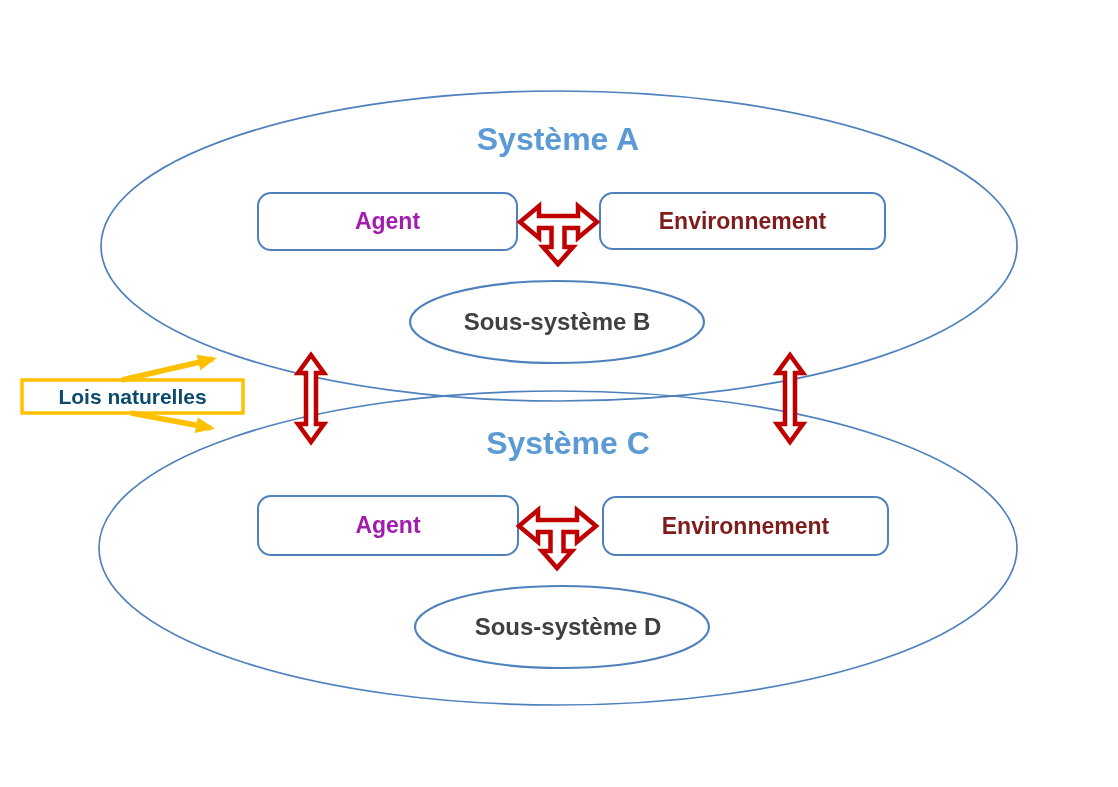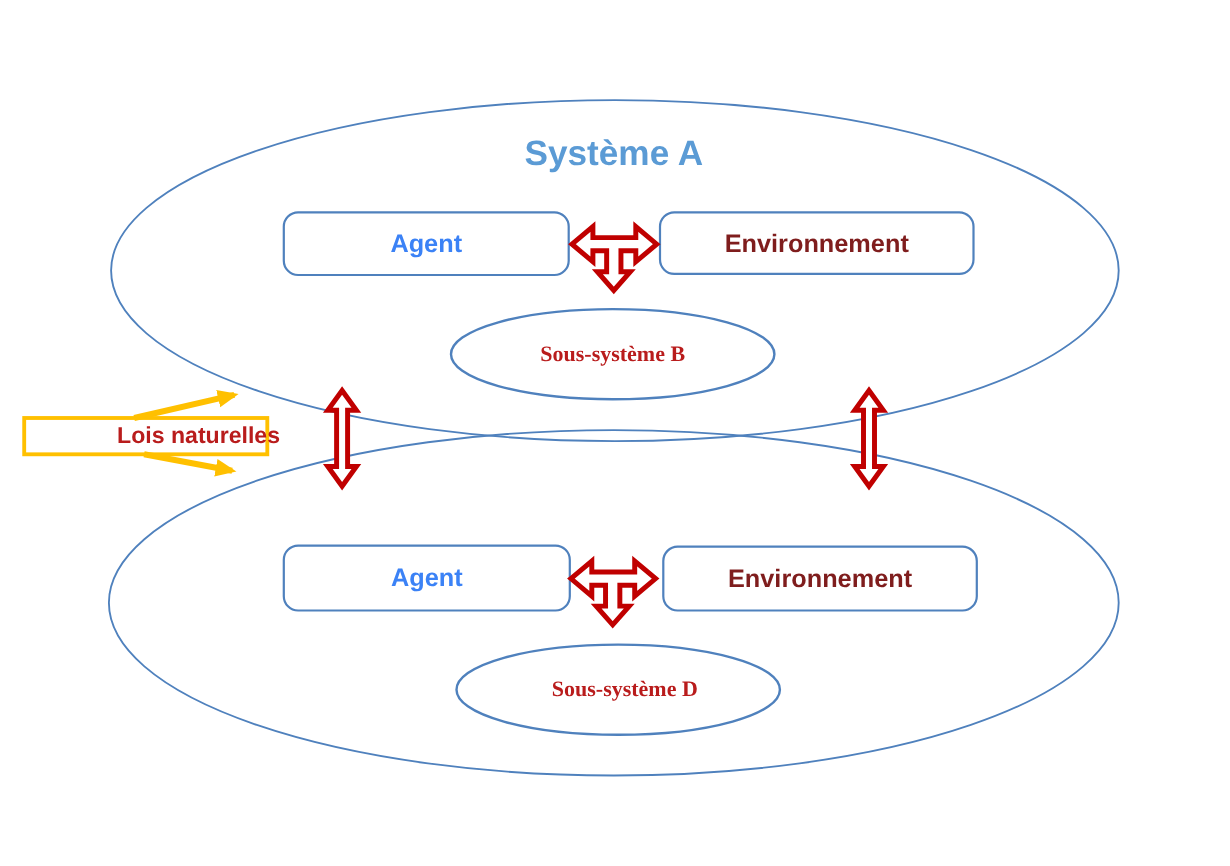--- a/index.html
+++ b/index.html
@@ -16,24 +16,24 @@
     position: absolute;
     display: flex;
     align-items: center;
     justify-content: center;
     text-align: center;
     font-weight: bold;
     white-space: nowrap;
     pointer-events: none;
   }
   .system-title { font-size: 32px; color: #5b9bd5; }
-  .subsystem-label { font-size: 20px; color: #b91c1c; font-family: Liberation Serif, serif; }
-  .agent-label { font-size: 23px; color: #3b82f6; }
+  .subsystem-label { font-size: 24px; color: #404040; }
+  .agent-label { font-size: 23px; color: #a21caf; }
   .env-label { font-size: 23px; color: #7f1d1d; }
-  .lois-label { font-size: 21px; color: #b91c1c; padding-left: 48px; }
+  .lois-label { font-size: 21px; color: #0c4a6e; }
 </style>
 </head>
 <body>
 
 <div class="canvas">
 
   <svg width="1118" height="787" viewBox="0 0 1118 787">
     <defs>
       <marker id="orangeHead" markerUnits="userSpaceOnUse" markerWidth="22" markerHeight="18" refX="15" refY="8" orient="auto">
         <path d="M0,0 L19,8 L0,16 Z" fill="#ffc000"></path>
@@ -67,20 +67,21 @@
   </svg>
 
   <div class="lbl system-title" style="left:378px; top:118px; width:360px; height:42px;">Système A</div>
 
   <div class="lbl agent-label" style="left:258px; top:193px; width:259px; height:57px;">Agent</div>
 
   <div class="lbl env-label" style="left:600px; top:193px; width:285px; height:56px;">Environnement</div>
 
   <div class="lbl subsystem-label" style="left:410px; top:282px; width:294px; height:80px;">Sous-système B</div>
 
+  <div class="lbl system-title" style="left:388px; top:422px; width:360px; height:42px;">Système C</div>
 
   <div class="lbl agent-label" style="left:258px; top:496px; width:260px; height:59px;">Agent</div>
 
   <div class="lbl env-label" style="left:603px; top:497px; width:285px; height:58px;">Environnement</div>
 
   <div class="lbl subsystem-label" style="left:421px; top:587px; width:294px; height:80px;">Sous-système D</div>
 
   <div class="lbl lois-label" style="left:22px; top:380px; width:221px; height:33px;">Lois naturelles</div>
 
 </div>

